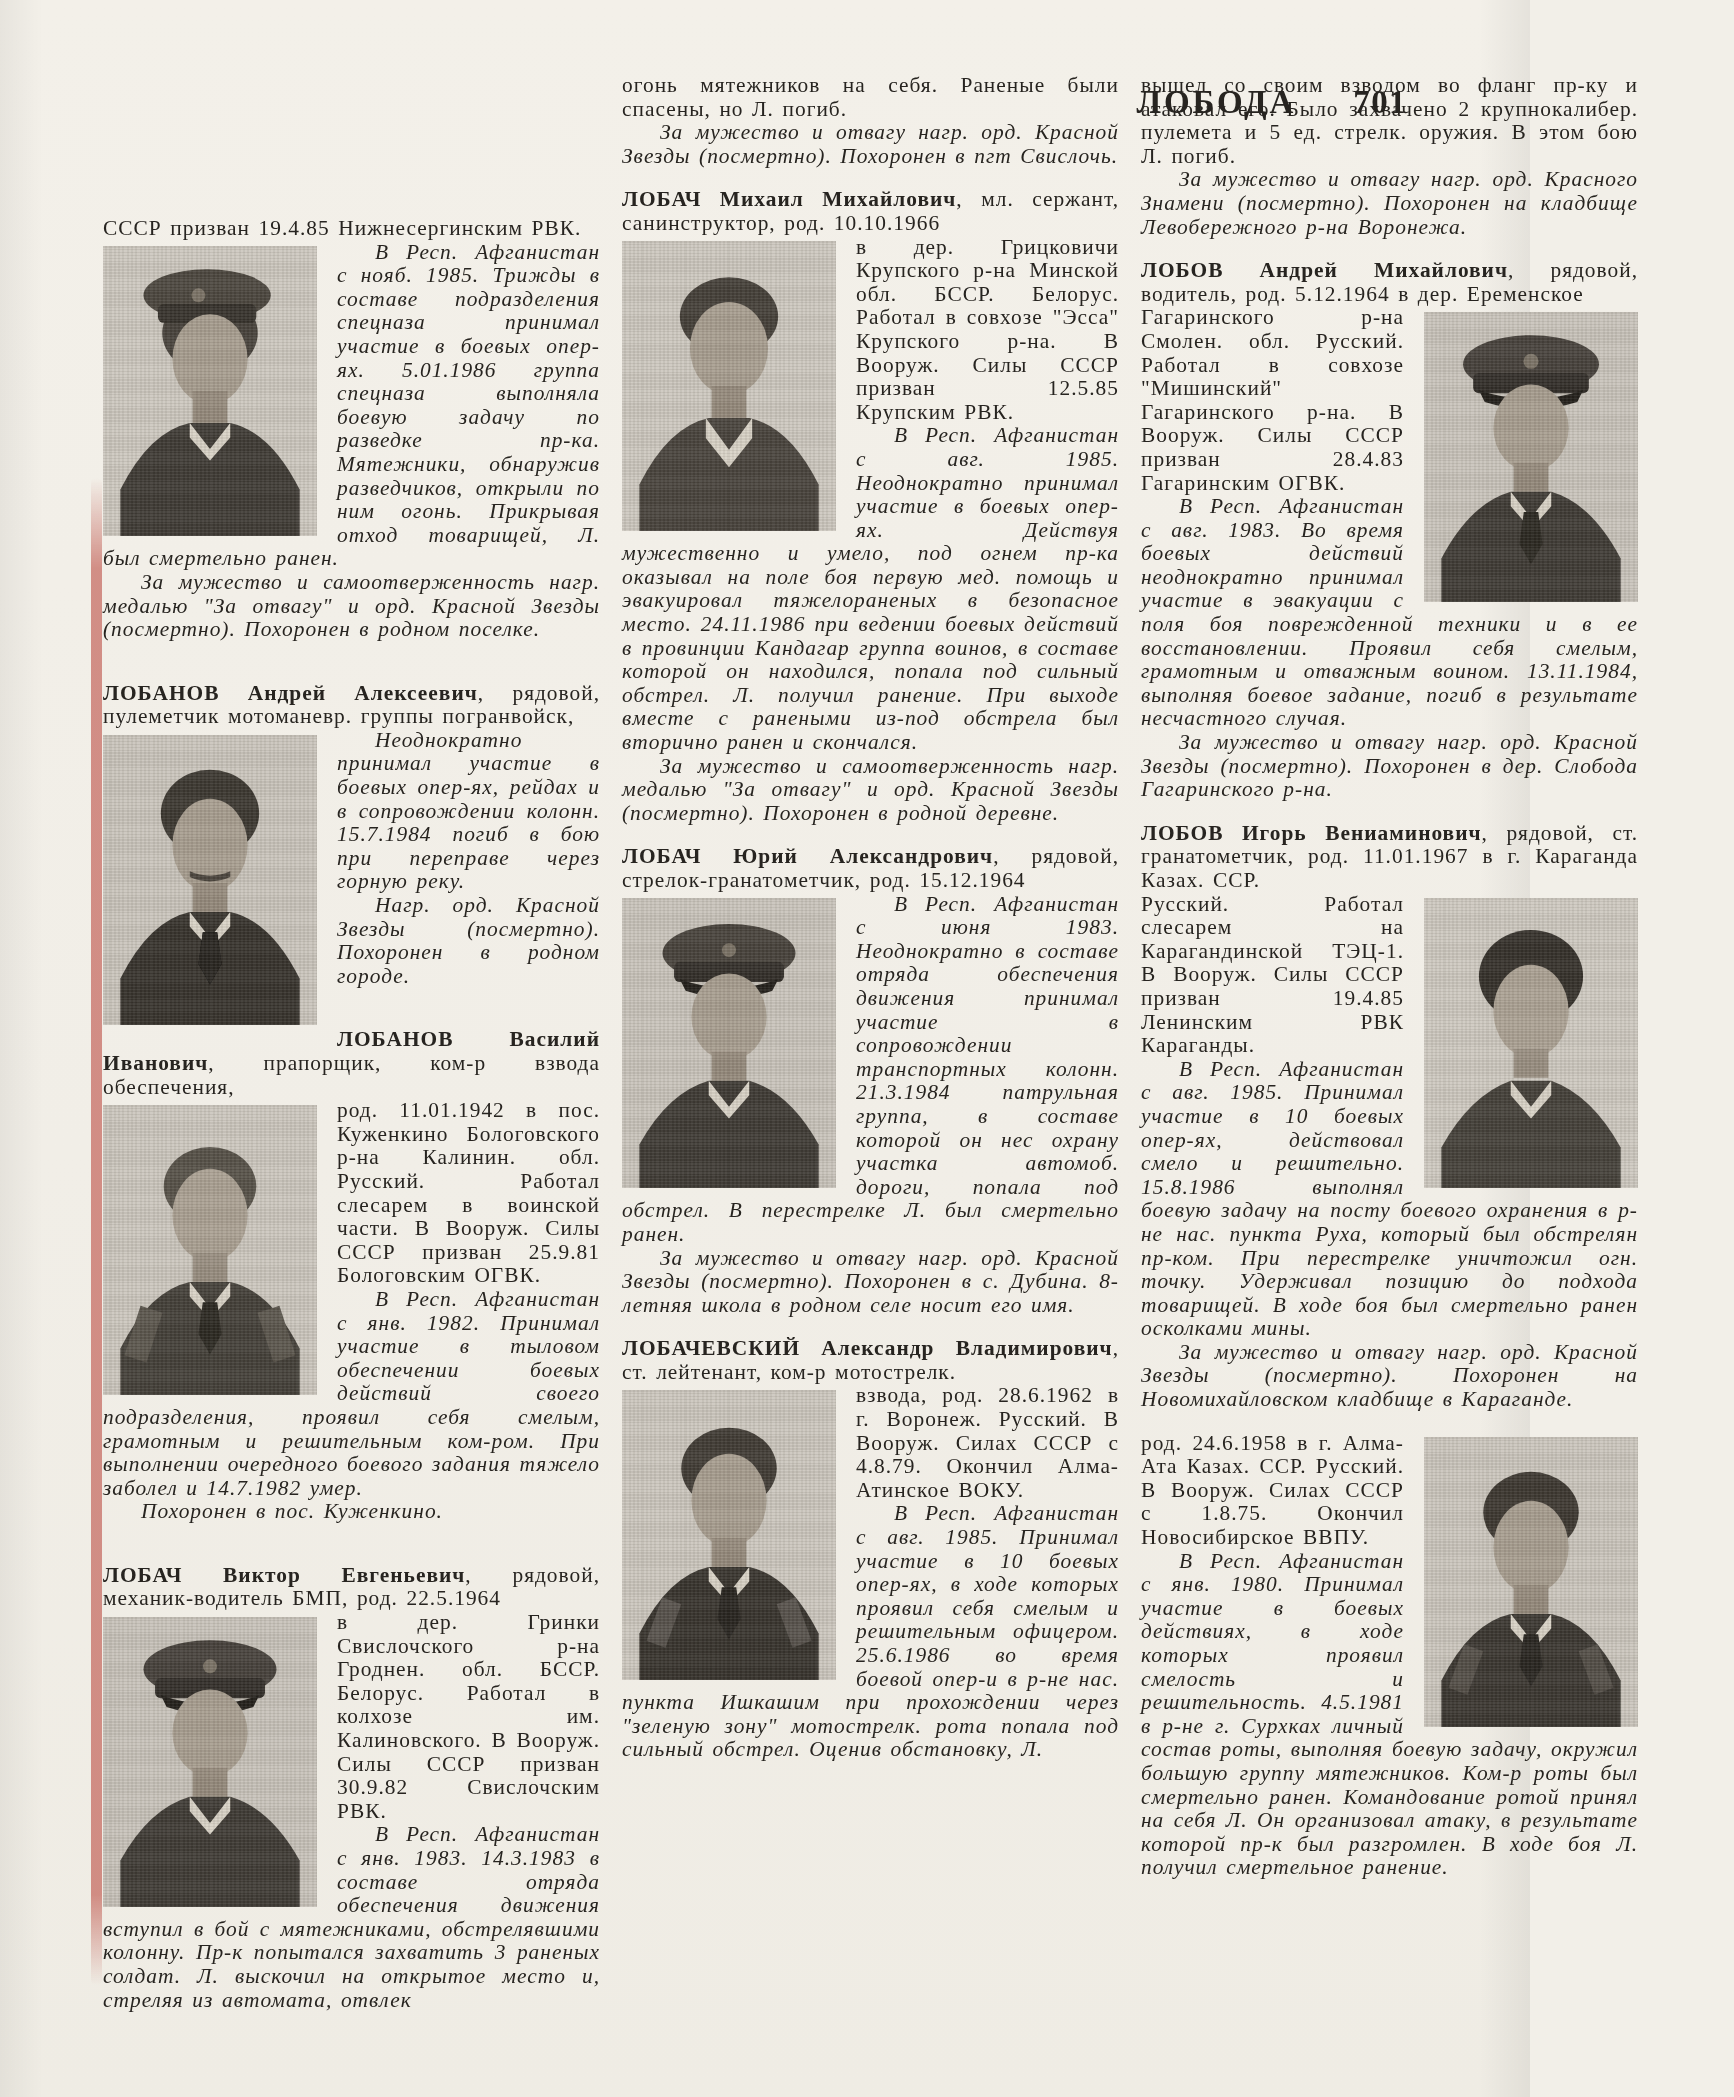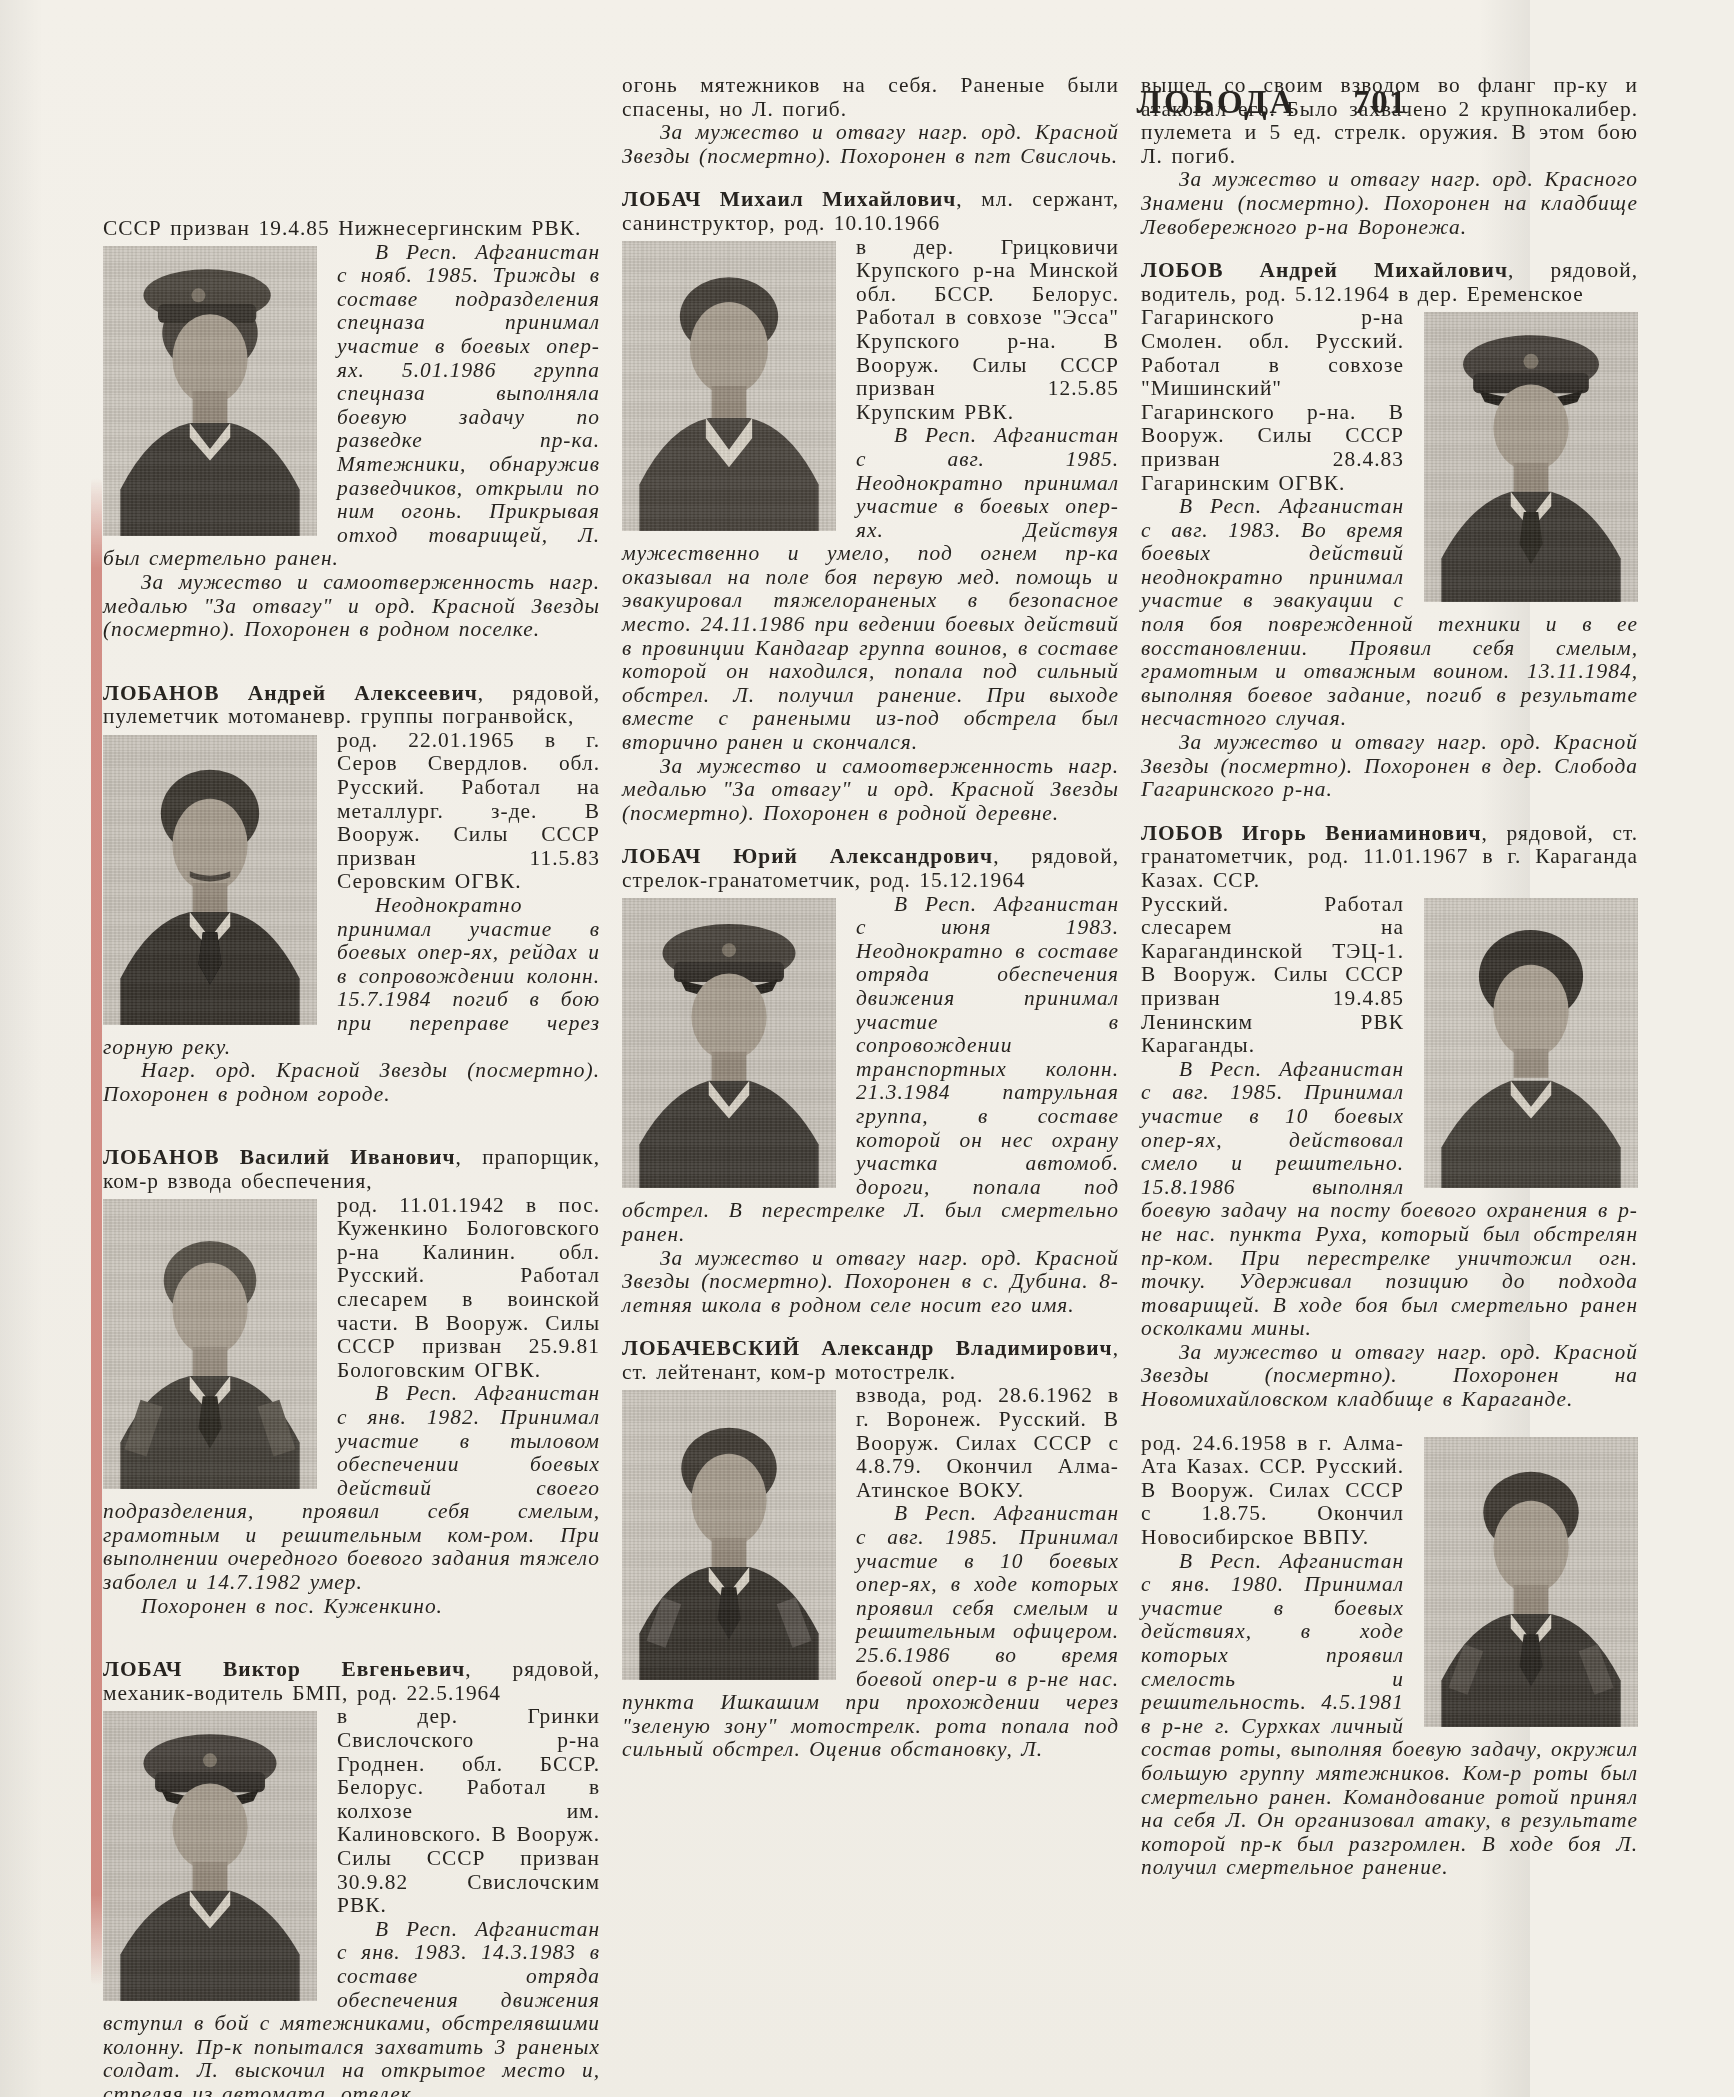--- a/index.html
+++ b/index.html
@@ -116,21 +116,20 @@
             <ellipse cx="37" cy="27" rx="17" ry="15" fill="#3a362f"></ellipse>
             <ellipse cx="37" cy="38" rx="13" ry="16" fill="#a79d8f"></ellipse>
             <path d="M30 47 Q37 50 44 47 L44 49 Q37 52 30 49 Z" fill="#4a443c"></path>
             <rect x="31" y="51" width="12" height="10" fill="#94897b"></rect>
             <path d="M6 100 L6 84 Q16 64 30 61 L44 61 Q58 64 68 84 L68 100 Z" fill="#35312b"></path>
             <path d="M30 61 L37 70 L44 61 L44 66 L37 74 L30 66 Z" fill="#d8d2c6"></path>
             <path d="M34.5 68 L39.5 68 L41 79 L37 86 L33 79 Z" fill="#262N"></path>
             <path d="M34.5 68 L39.5 68 L41 79 L37 86 L33 79 Z" fill="#26231e"></path>
           </svg>
         </figure>
-        <p class="para">род. 22.01.1965 в г. Серов Свердлов. обл. Русский. Работал на металлург. з-де. В Вооруж. Силы СССР призван 11.5.83 Серовским ОГВК.</p>
         <p class="para ind">Неоднократно принимал участие в боевых опер-ях, рейдах и в сопровождении колонн. 15.7.1984 погиб в бою при переправе через горную реку.</p>
         <p class="para ind">Нагр. орд. Красной Звезды (посмертно). Похоронен в родном городе.</p>
       </article>
 
       <article class="entry">
         <p class="para lead"><span class="surname">ЛОБАНОВ Василий Иванович</span><span>, прапорщик, ком-р взвода обеспечения,</span></p>
         <figure class="photo left" title="Портрет: офицер в кителе с погонами и галстуком">
           <svg viewBox="0 0 74 100" preserveAspectRatio="none" aria-hidden="true">
             <rect width="74" height="100" fill="#cbc6bd"></rect>
             <ellipse cx="37" cy="28" rx="16" ry="13.5" fill="#555047"></ellipse>

